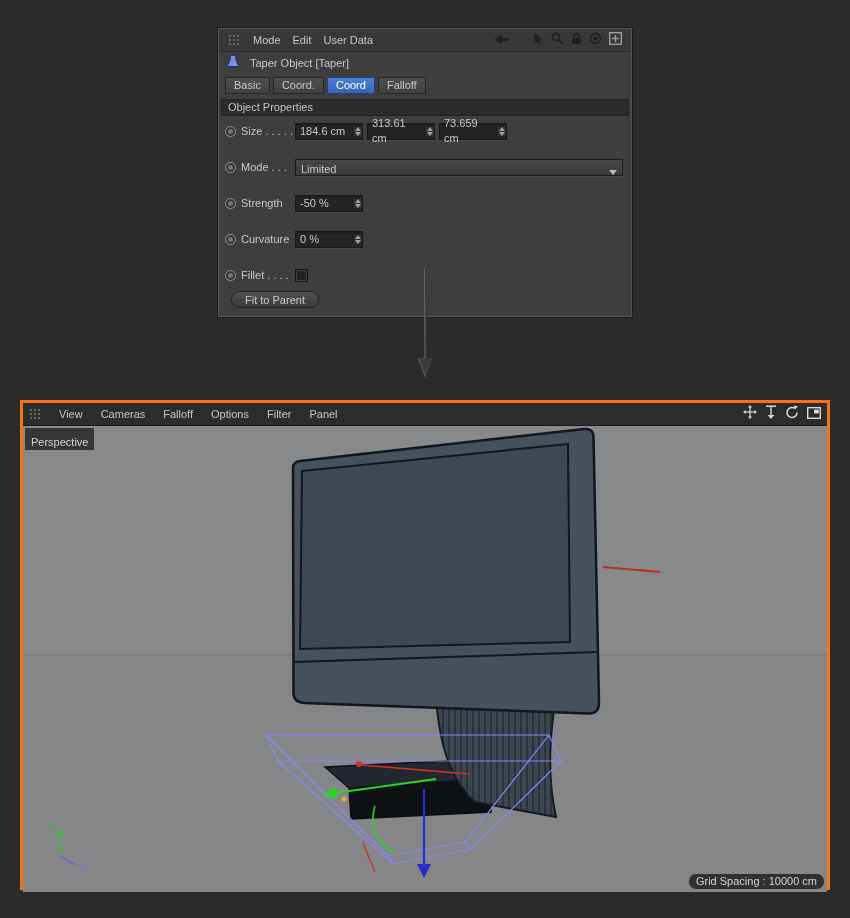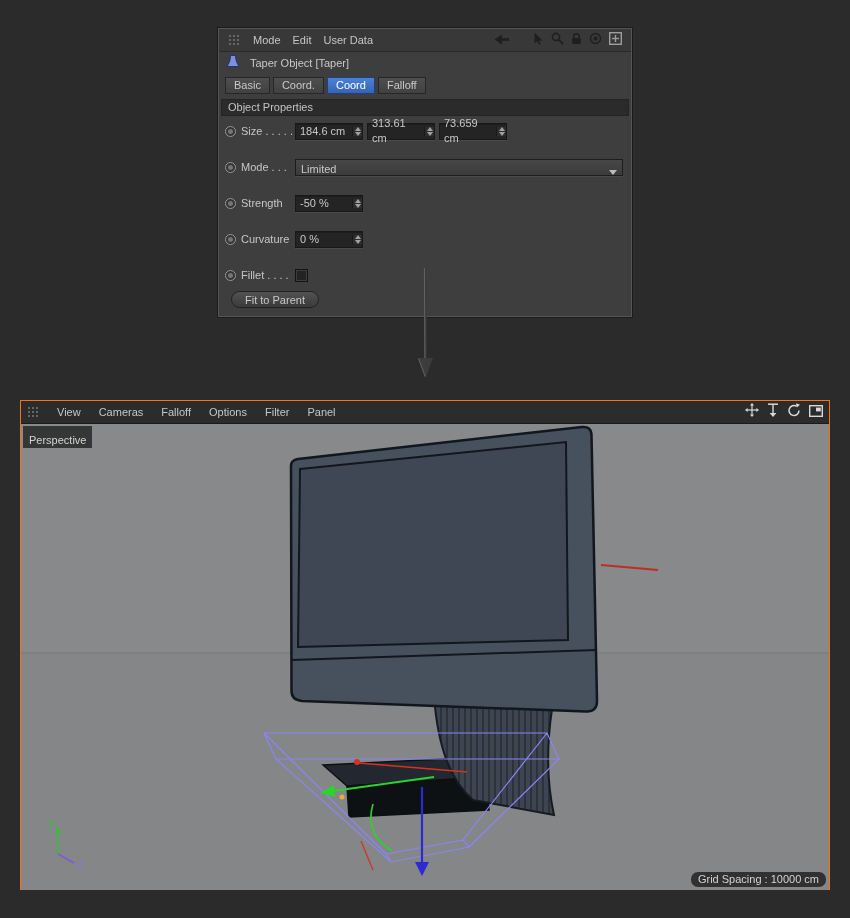--- a/index.html
+++ b/index.html
@@ -54,21 +54,21 @@
 
   .fit-btn{margin:6px 0 8px 12px;width:88px;height:17px;border-radius:9px;
            background:linear-gradient(#515151,#3b3b3b);border:1px solid #222;
            color:#c8c8c8;font-size:11px;display:flex;align-items:center;justify-content:center;
            font-family:inherit;}
 
   
   .flow-arrow{position:absolute;left:414px;top:268px;}
 
   
-  .viewport{position:absolute;left:20px;top:400px;width:810px;height:490px;border:1px solid #f97316;
+  .viewport{position:absolute;left:20px;top:400px;width:810px;height:490px;border:3px solid #f97316;
             box-sizing:border-box;}
   .vp-bar{height:22px;background:#2c2c2c;display:flex;align-items:center;gap:4px;padding:0 6px;border-bottom:1px solid #1a1a1a;}
   .vp-bar .menu-item{padding:0 7px;}
   .vp-icons{margin-left:auto;display:flex;align-items:center;gap:8px;}
   .vp-canvas{position:relative;height:466px;background:#87898b;overflow:hidden;}
   .scene{position:absolute;left:0;top:0;}
   .persp{position:absolute;left:2px;top:2px;background:rgba(42,42,42,0.88);color:#d4d4d4;
          font-size:11px;padding:8px 6px 2px;text-align:right;}
   .gridlabel{position:absolute;right:3px;bottom:3px;background:rgba(38,38,38,0.88);color:#d4d4d4;
          font-size:11px;padding:1px 7px 2px;border-radius:7px;}

